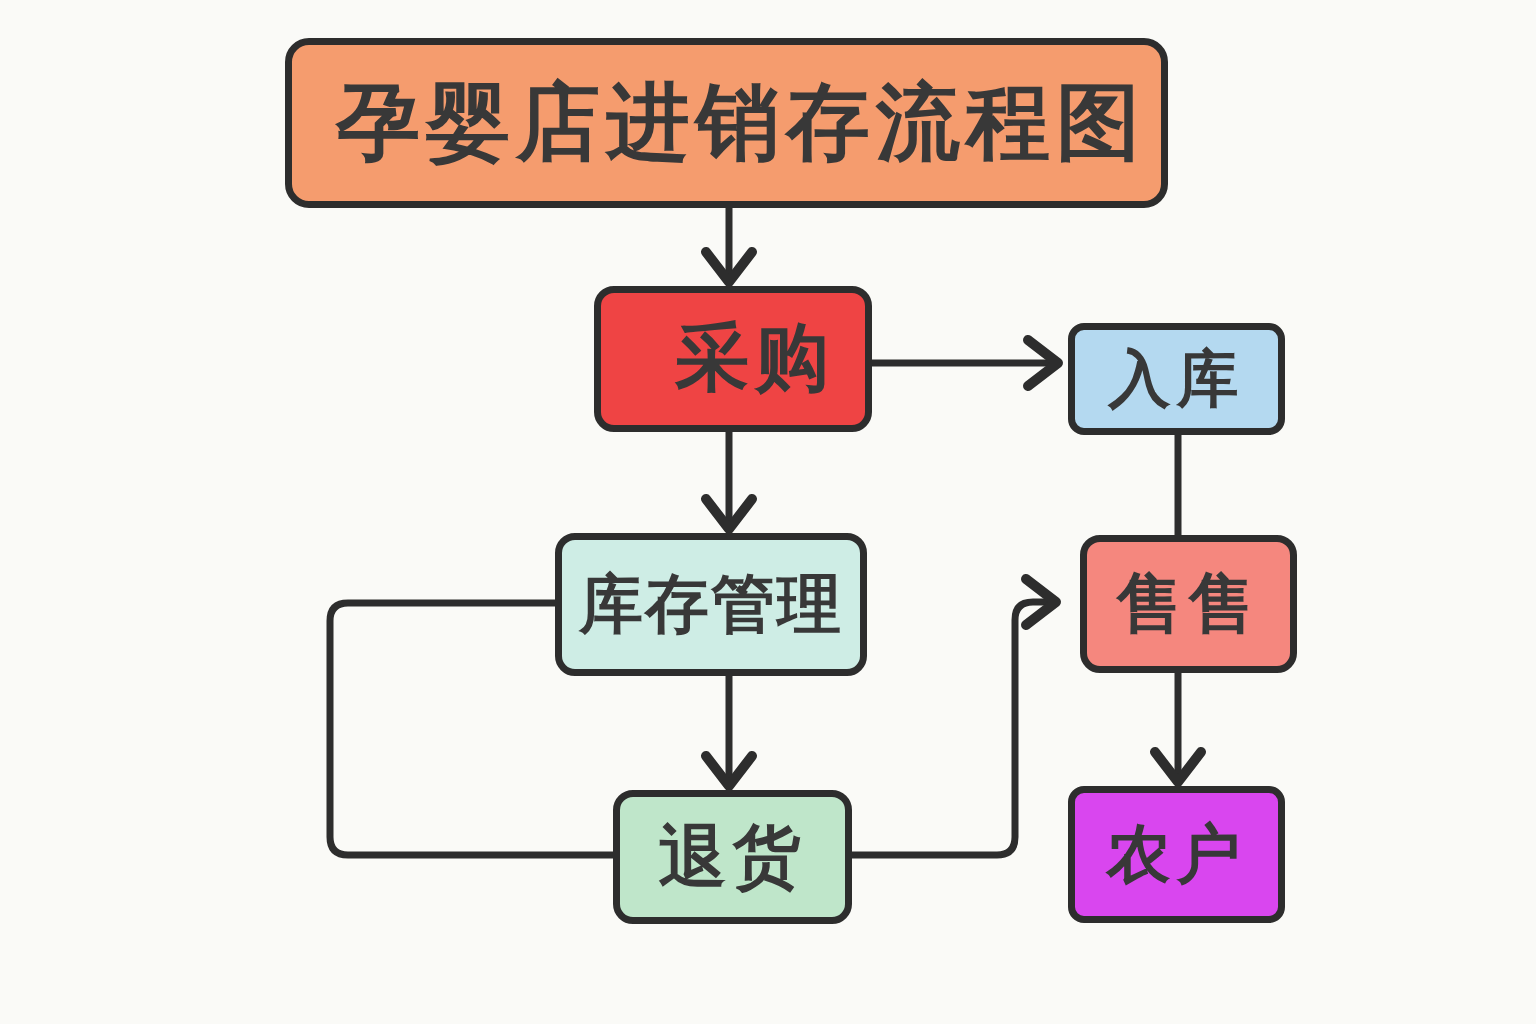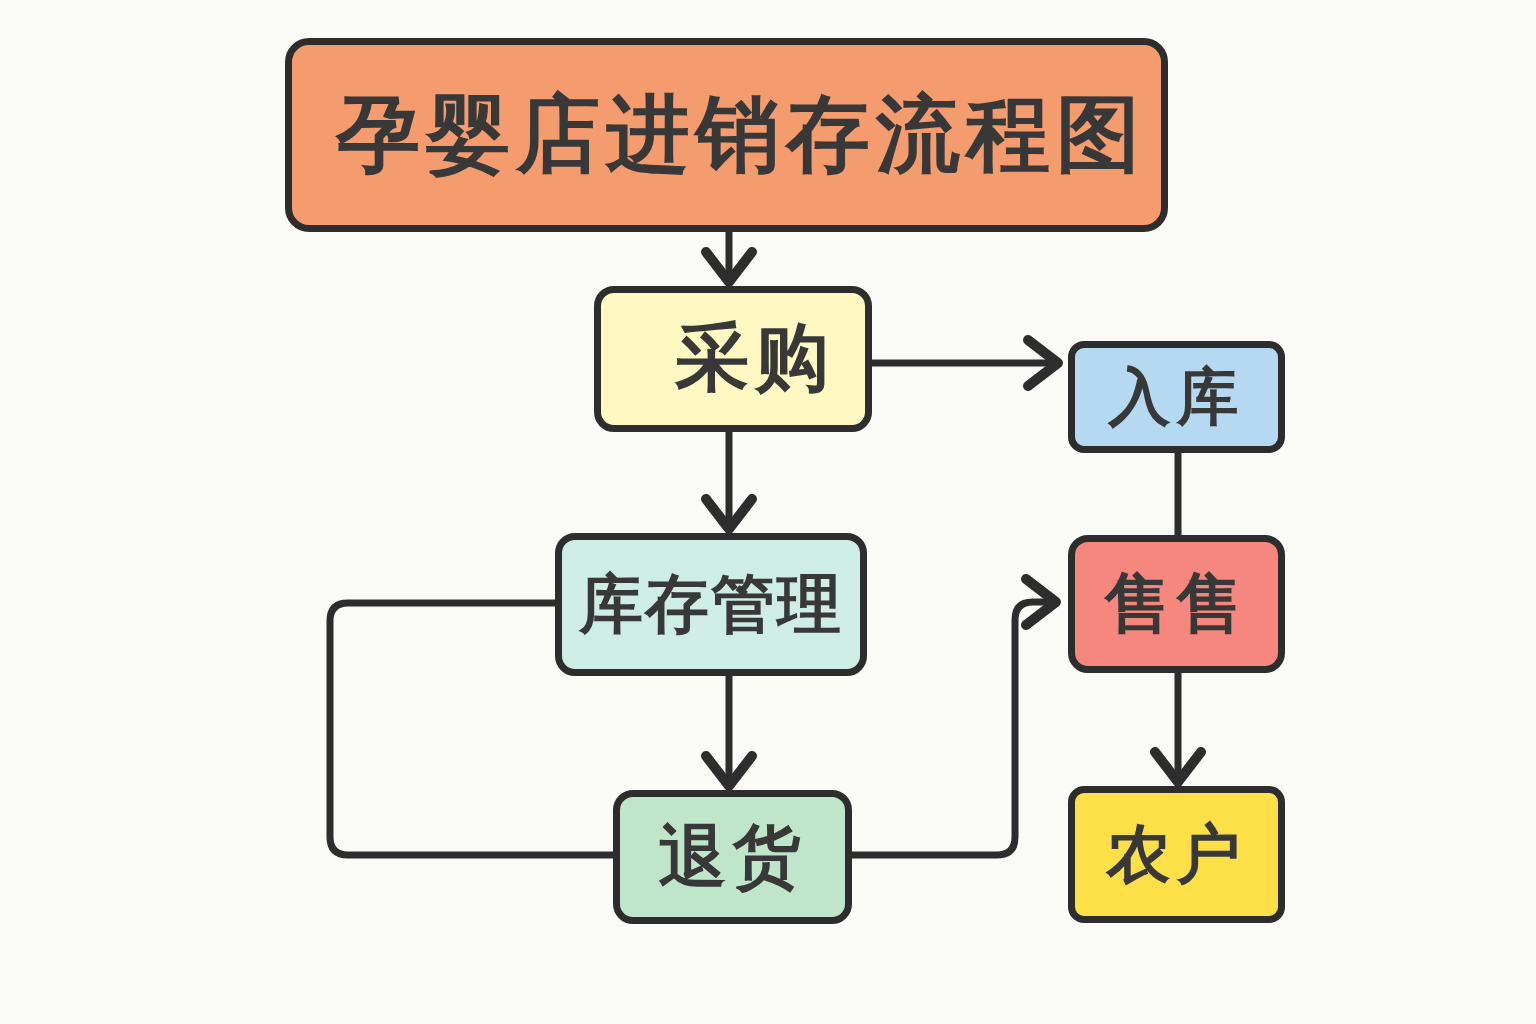--- a/index.html
+++ b/index.html
@@ -12,23 +12,23 @@
   svg.wires{position:absolute;left:0;top:0;width:1536px;height:1024px;}
   .wire{fill:none;stroke:var(--stroke,#2d2d2d);stroke-width:7;}
   .head{fill:none;stroke:var(--stroke,#2d2d2d);stroke-width:10;stroke-linecap:round;stroke-linejoin:round;}
   .node{
     position:absolute;box-sizing:border-box;
     border:7px solid var(--stroke,#2d2d2d);
     display:flex;align-items:center;justify-content:center;
     color:#383838;font-weight:700;letter-spacing:6px;
     border-radius:20px;
   }
-  .node-title   {left:285px; top:38px;  width:883px; height:194px; font-size:84px; border-radius:24px;padding-left:29px;}
+  .node-title   {left:285px; top:38px;  width:883px; height:170px; font-size:84px; border-radius:24px;padding-left:29px;}
   .node-caigou  {left:594px; top:286px; width:278px; height:146px; font-size:74px;}
-  .node-ruku    {left:1068px;top:341px; width:217px; height:112px; font-size:62px; border-radius:16px;}
+  .node-ruku    {left:1068px;top:323px; width:217px; height:112px; font-size:62px; border-radius:16px;}
   .node-kucun   {left:555px; top:533px; width:312px; height:143px; font-size:64px; letter-spacing:2px;}
   .node-shoushou{left:1068px;top:535px; width:217px; height:138px; font-size:66px;}
   .node-tuihuo  {left:613px; top:790px; width:239px; height:134px; font-size:68px;text-align:right;}
   .node-nonghu  {left:1068px;top:786px; width:217px; height:137px; font-size:64px; border-radius:16px;}
 </style>
 </head>
 <body style="background-color: rgb(250, 250, 247);">
 
 <div class="stage">
 
@@ -70,37 +70,37 @@
     <g>
       <path class="wire" d="M 852 855 L 997 855 Q 1015 855 1015 837 L 1015 620 Q 1015 602 1033 602 L 1052 602"></path>
       <path class="head" d="M 1026 579 L 1056 602 L 1026 625"></path>
     </g>
   </svg>
 
   <div class="node node-title" style="background-color: rgb(245, 156, 110);">
     <span>孕婴店进销存流程图</span>
   </div>
 
-  <div class="node node-caigou" style="background-color: #fef9c3; padding-left: 44px;">
+  <div class="node node-caigou" style="background-color: #ef4444; padding-left: 44px;">
     <span>采购</span>
   </div>
 
   <div class="node node-ruku" style="background-color: rgb(180, 217, 240);">
     <span>入库</span>
   </div>
 
   <div class="node node-kucun" style="background-color: rgb(206, 237, 229);">
     <span>库存管理</span>
   </div>
 
-  <div class="node node-shoushou" style="background-color: rgb(245, 135, 126);">
+  <div class="node node-shoushou" style="background-color: rgb(245, 135, 126); margin-left: 12px;">
     <span>售售</span>
   </div>
 
   <div class="node node-tuihuo" style="background-color: rgb(191, 230, 202);">
     <span>退货</span>
   </div>
 
-  <div class="node node-nonghu" style="background-color: #fde047;">
+  <div class="node node-nonghu" style="background-color: #d946ef;">
     <span>农户</span>
   </div>
 
 </div>
 
 </body></html>

